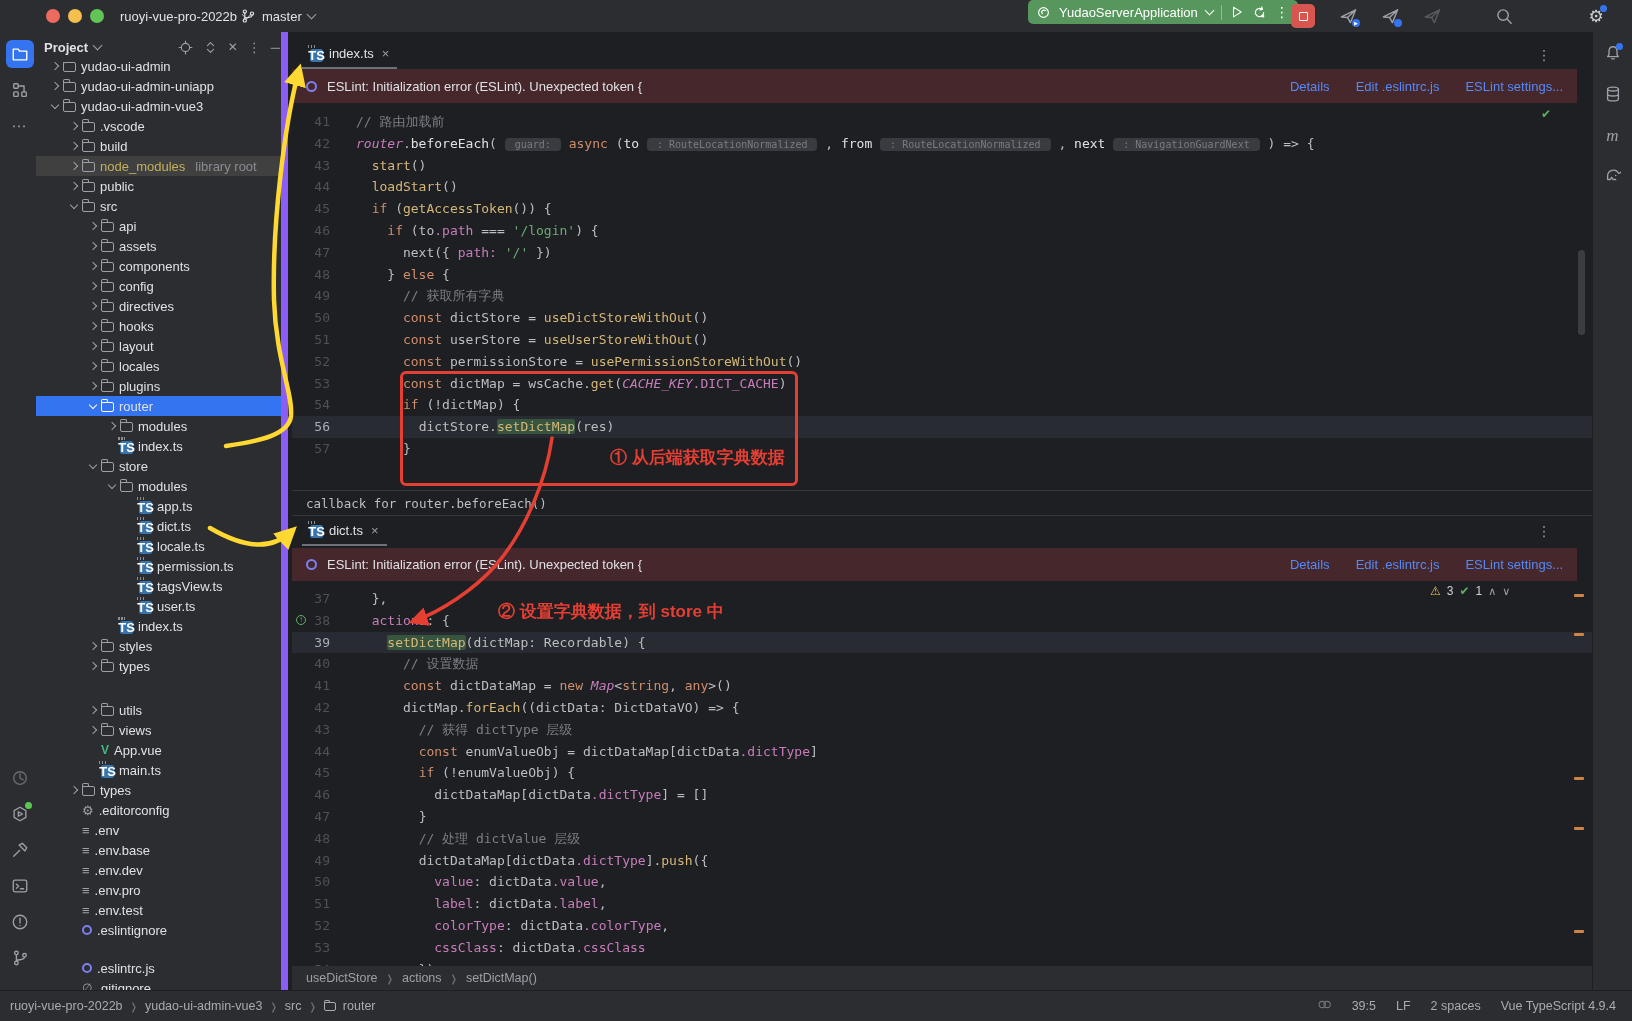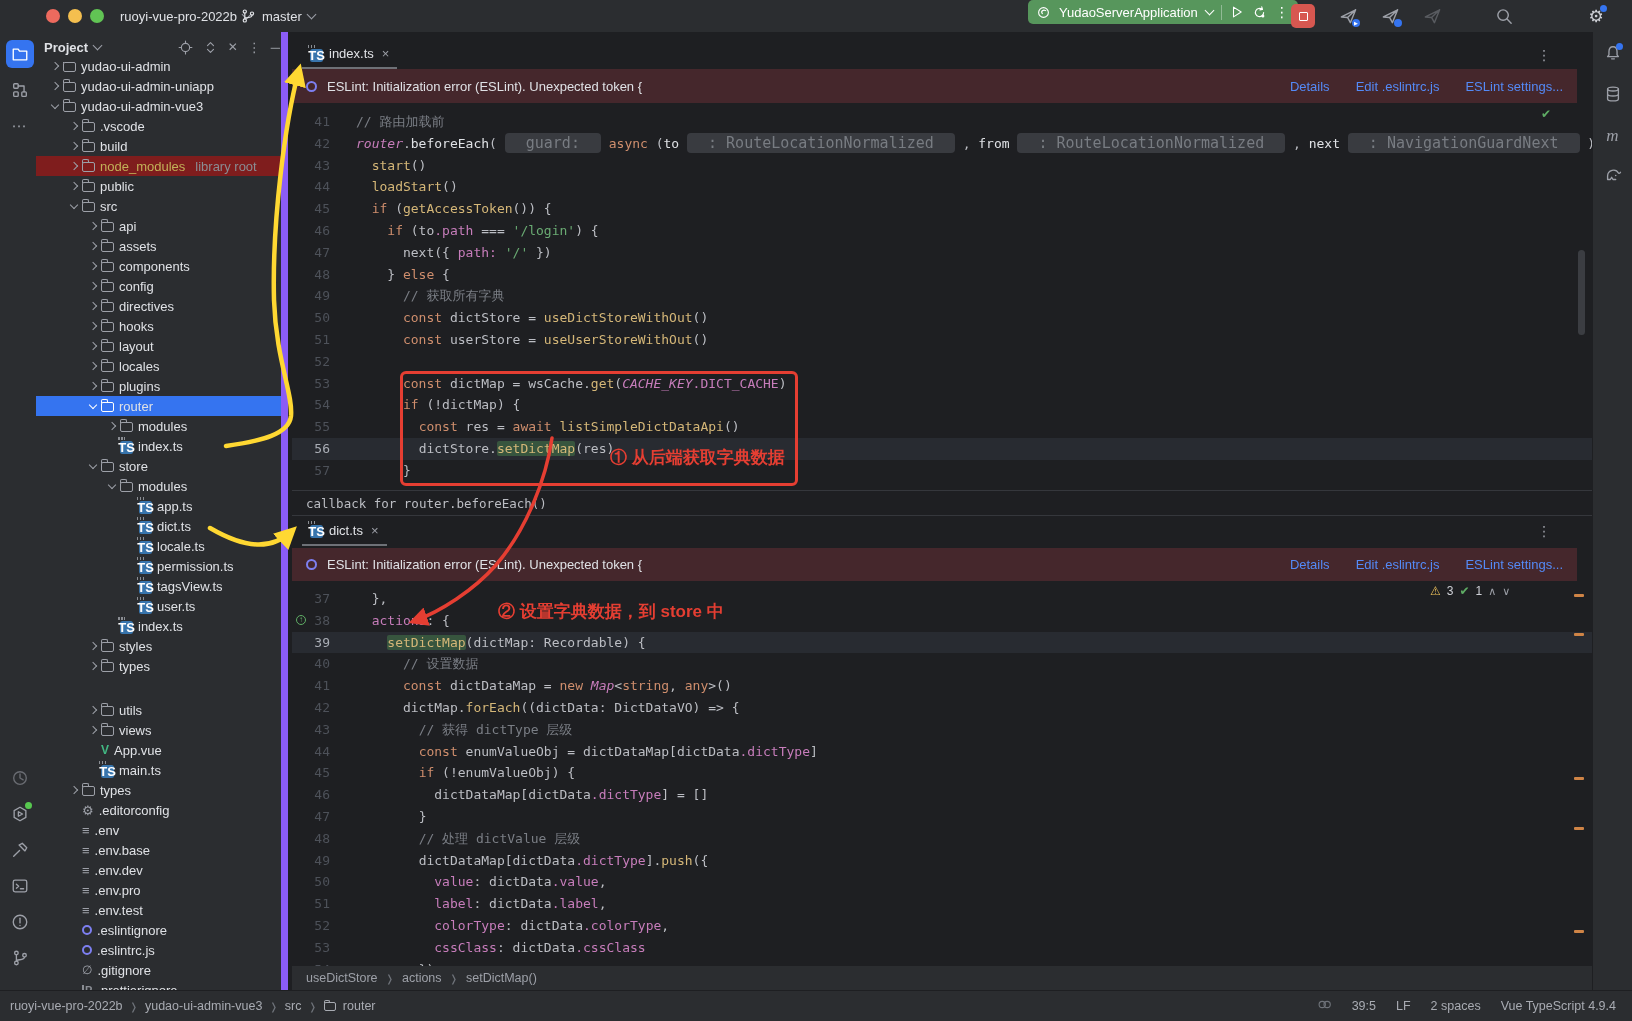--- a/index.html
+++ b/index.html
@@ -43,21 +43,21 @@
   
   #projectpanel{left:36px;top:32px;width:252px;height:958px;background:var(--panel-bg);border-right:7px solid #8b5cf6;overflow:hidden}
   #ppheader{position:absolute;left:0;top:0;width:252px;height:30px;background:var(--panel-bg);z-index:5;
             display:flex;align-items:center;padding:0 8px;gap:6px}
   #ppheader .ptitle{font-weight:bold}
   #ppheader .hicons{margin-left:auto;display:flex;gap:10px;color:#9da0a8;align-items:center}
   #tree{position:absolute;left:0;top:30px;width:252px;height:928px;overflow:hidden;padding-top:2px}
   .trow{height:20px;display:flex;align-items:center;gap:5px;white-space:nowrap;color:#dfe1e5}
   .trow.partial{margin-top:-8px}
   .trow.sel{background:var(--selection-blue)}
-  .trow.libroot{background:#7f1d1d}
+  .trow.libroot{background:#404040}
   .trow.libroot .tlabel{color:var(--node-modules-yellow)}
   .libtag{color:#8a8d93;margin-left:5px}
   .chev{width:6px;height:6px;border-right:1.6px solid #9da0a8;border-bottom:1.6px solid #9da0a8;flex:none}
   .chev.right{transform:rotate(-45deg)}
   .chev.down{transform:rotate(45deg);margin-top:-3px}
   .chev.none{border:none}
   .trow.sel .chev{border-color:#fff}
   .fold{width:13px;height:10px;border:1.5px solid #9da0a8;border-radius:2px;position:relative;flex:none;margin-top:2px}
   .fold::before{content:'';position:absolute;top:-4px;left:-1.5px;width:5px;height:3px;border:1.5px solid #9da0a8;border-bottom:none;border-radius:2px 2px 0 0}
   .trow.sel .fold,.trow.sel .fold::before{border-color:#fff}
@@ -90,21 +90,21 @@
   .lc{margin-left:12px;white-space:pre}
   .lc span{white-space:pre}
   .c-pl{color:var(--code-text)}
   .c-kw{color:var(--keyword-orange)}
   .c-fn{color:var(--function-yellow)}
   .c-str{color:var(--string-green)}
   .c-com{color:var(--comment-gray)}
   .c-prop{color:var(--property-purple)}
   .c-cls{color:var(--property-purple);font-style:italic}
   .c-bold{color:#dfe1e5;font-weight:normal}
-  .c-hint{background:#393b40;color:var(--hint-gray);border-radius:4px;padding:1px 21px;font-size:15px}
+  .c-hint{background:#393b40;color:var(--hint-gray);border-radius:4px;padding:1px 10px;font-size:10px}
   .c-hlfn{color:var(--function-yellow);background:#37553e;border-radius:2px}
   .ovic{position:absolute;left:4px;top:5px;width:10px;height:10px;border:1.5px solid var(--ok-green);border-radius:50%;
         color:var(--ok-green);font-size:8px;line-height:8px;text-align:center;font-family:"Liberation Sans",sans-serif}
   .sticky{left:292px;width:1300px;background:var(--editor-bg);border-top:1px solid #35373c;border-bottom:1px solid #35373c;
           display:flex;align-items:center;padding-left:14px;color:#bcbec4;font-family:"DejaVu Sans Mono",monospace;font-size:12.5px}
   .crumbbar{left:292px;width:1300px;background:var(--panel-bg);display:flex;align-items:center;gap:8px;padding-left:14px;color:#9da0a8;font-size:12.5px}
   .crumbsep{color:#6f737a;font-size:10px}
 
   
   .thumb{left:1578px;width:7px;background:#4b4e55;border-radius:4px;opacity:.65}
@@ -492,21 +492,21 @@
       <div class="trow" style="padding-left: 35px;">
         <span class="chev none"></span>
         <span class="envic">≡</span>
         <span class="tlabel">.env.test</span>
       </div>
       <div class="trow" style="padding-left: 35px;">
         <span class="chev none"></span>
         <span class="eslic"></span>
         <span class="tlabel">.eslintignore</span>
       </div>
-      <div class="trow" style="padding-left: 35px;">
+      <div class="trow" style="padding-left: 35px; margin-top: 18px;">
         <span class="chev none"></span>
         <span class="eslic"></span>
         <span class="tlabel">.eslintrc.js</span>
       </div>
       <div class="trow" style="padding-left: 35px;">
         <span class="chev none"></span>
         <span class="gitic">∅</span>
         <span class="tlabel">.gitignore</span>
       </div>
       <div class="trow" style="padding-left: 35px;">
@@ -541,24 +541,23 @@
     <div class="cl"><span class="ln">42</span><span class="lc"><span class="c-pl"></span><span class="c-cls">router</span><span class="c-pl">.</span><span class="c-bold">beforeEach</span><span class="c-pl">( </span><span class="c-hint">guard:</span><span class="c-pl"> </span><span class="c-kw">async</span><span class="c-pl"> (</span><span class="c-bold">to</span><span class="c-pl"> </span><span class="c-hint">: RouteLocationNormalized</span><span class="c-pl"> , </span><span class="c-bold">from</span><span class="c-pl"> </span><span class="c-hint">: RouteLocationNormalized</span><span class="c-pl"> , </span><span class="c-bold">next</span><span class="c-pl"> </span><span class="c-hint">: NavigationGuardNext</span><span class="c-pl"> ) =&gt; {</span></span></div>
     <div class="cl"><span class="ln">43</span><span class="lc"><span class="c-pl">  </span><span class="c-fn">start</span><span class="c-pl">()</span></span></div>
     <div class="cl"><span class="ln">44</span><span class="lc"><span class="c-pl">  </span><span class="c-fn">loadStart</span><span class="c-pl">()</span></span></div>
     <div class="cl"><span class="ln">45</span><span class="lc"><span class="c-pl">  </span><span class="c-kw">if</span><span class="c-pl"> (</span><span class="c-fn">getAccessToken</span><span class="c-pl">()) {</span></span></div>
     <div class="cl"><span class="ln">46</span><span class="lc"><span class="c-pl">    </span><span class="c-kw">if</span><span class="c-pl"> (to</span><span class="c-prop">.path</span><span class="c-pl"> === </span><span class="c-str">'/login'</span><span class="c-pl">) {</span></span></div>
     <div class="cl"><span class="ln">47</span><span class="lc"><span class="c-pl">      </span><span class="c-pl">next({ </span><span class="c-prop">path:</span><span class="c-pl"> </span><span class="c-str">'/'</span><span class="c-pl"> })</span></span></div>
     <div class="cl"><span class="ln">48</span><span class="lc"><span class="c-pl">    </span><span class="c-pl">} </span><span class="c-kw">else</span><span class="c-pl"> {</span></span></div>
     <div class="cl"><span class="ln">49</span><span class="lc"><span class="c-pl">      </span><span class="c-com">// 获取所有字典</span></span></div>
     <div class="cl"><span class="ln">50</span><span class="lc"><span class="c-pl">      </span><span class="c-kw">const</span><span class="c-pl"> dictStore = </span><span class="c-fn">useDictStoreWithOut</span><span class="c-pl">()</span></span></div>
     <div class="cl"><span class="ln">51</span><span class="lc"><span class="c-pl">      </span><span class="c-kw">const</span><span class="c-pl"> userStore = </span><span class="c-fn">useUserStoreWithOut</span><span class="c-pl">()</span></span></div>
-    <div class="cl"><span class="ln">52</span></div>
+    <div class="cl"><span class="ln">52</span><span class="lc"><span class="c-pl">      </span><span class="c-kw">const</span><span class="c-pl"> permissionStore = </span><span class="c-fn">usePermissionStoreWithOut</span><span class="c-pl">()</span></span></div>
     <div class="cl"><span class="ln">53</span><span class="lc"><span class="c-pl">      </span><span class="c-kw">const</span><span class="c-pl"> dictMap = wsCache.</span><span class="c-fn">get</span><span class="c-pl">(</span><span class="c-cls">CACHE_KEY</span><span class="c-prop">.DICT_CACHE</span><span class="c-pl">)</span></span></div>
     <div class="cl"><span class="ln">54</span><span class="lc"><span class="c-pl">      </span><span class="c-kw">if</span><span class="c-pl"> (!dictMap) {</span></span></div>
-    <div class="cl"><span class="ln">55</span><span class="lc"><span class="c-pl">        </span><span class="c-kw">const</span><span class="c-pl"> res = </span><span class="c-kw">await</span><span class="c-pl"> </span><span class="c-fn">listSimpleDictDataApi</span><span class="c-pl">()</span></span></div>
     <div class="cl cur"><span class="ln">56</span><span class="lc"><span class="c-pl">        </span><span class="c-pl">dictStore.</span><span class="c-hlfn">setDictMap</span><span class="c-pl">(res)</span></span></div>
     <div class="cl"><span class="ln">57</span><span class="lc"><span class="c-pl">      </span><span class="c-pl">}</span></span></div>
   </div>
 <div class="sticky abs" style="top:490px;height:26px">
   <span>callback for router.beforeEach()</span>
 </div>
 
 <div class="tabbar abs" style="top:516px;height:30px">
   <div class="tab">
     <span class="tsic">TS</span>

